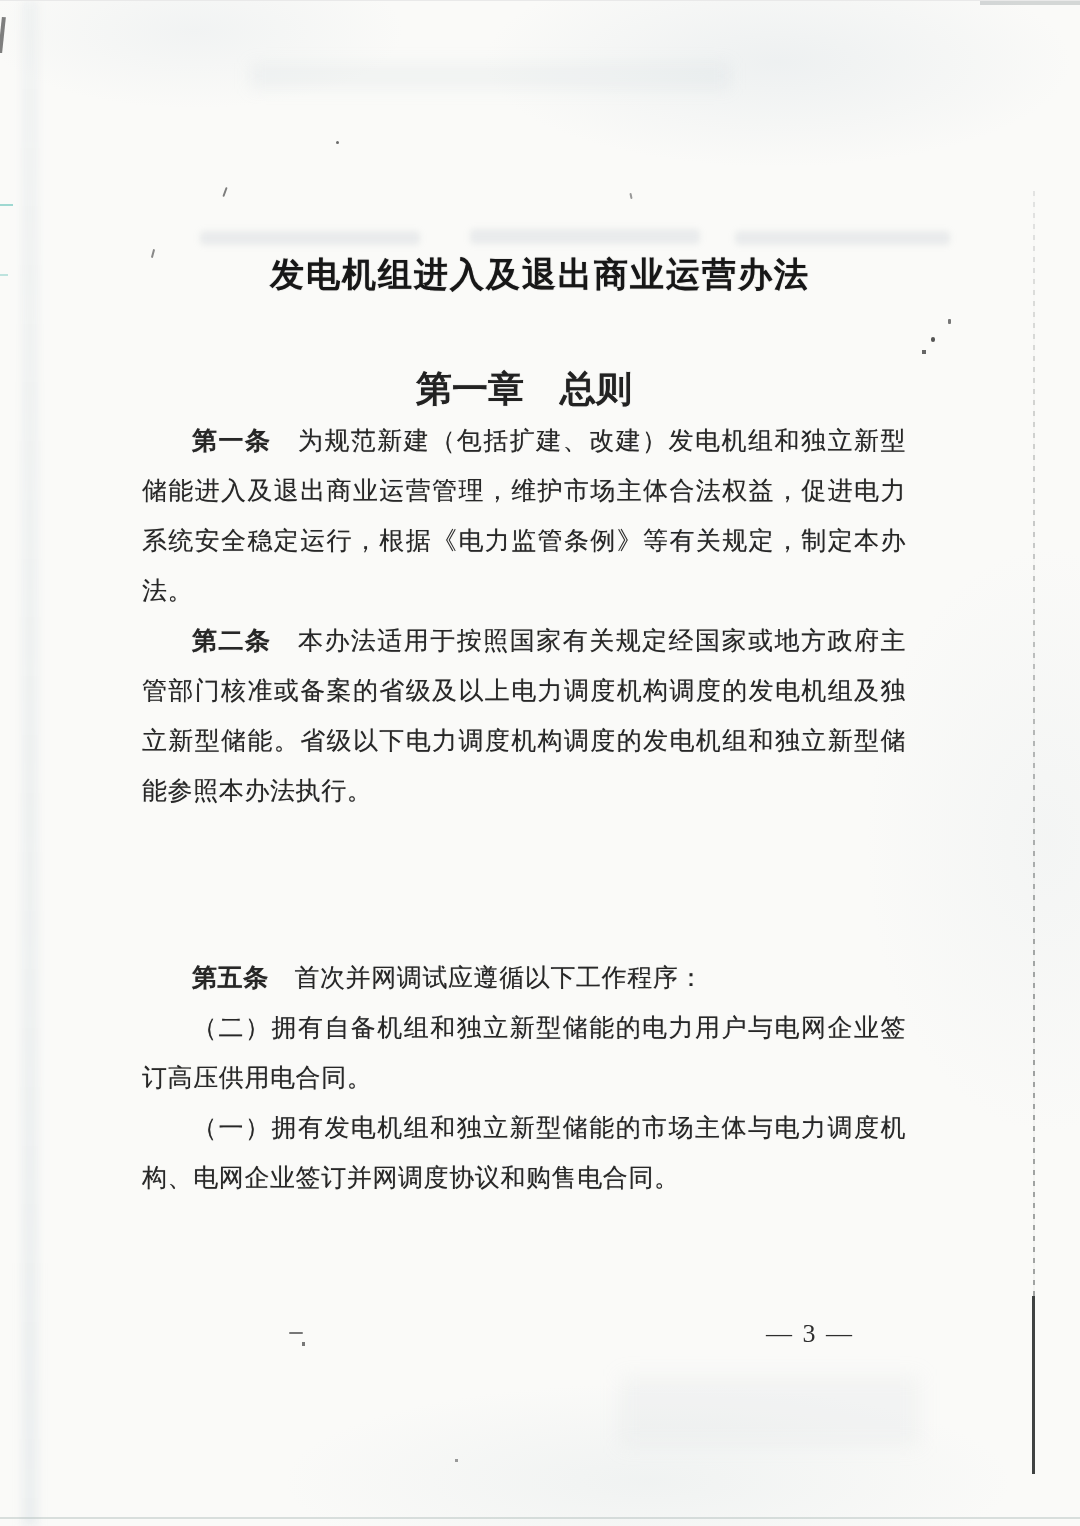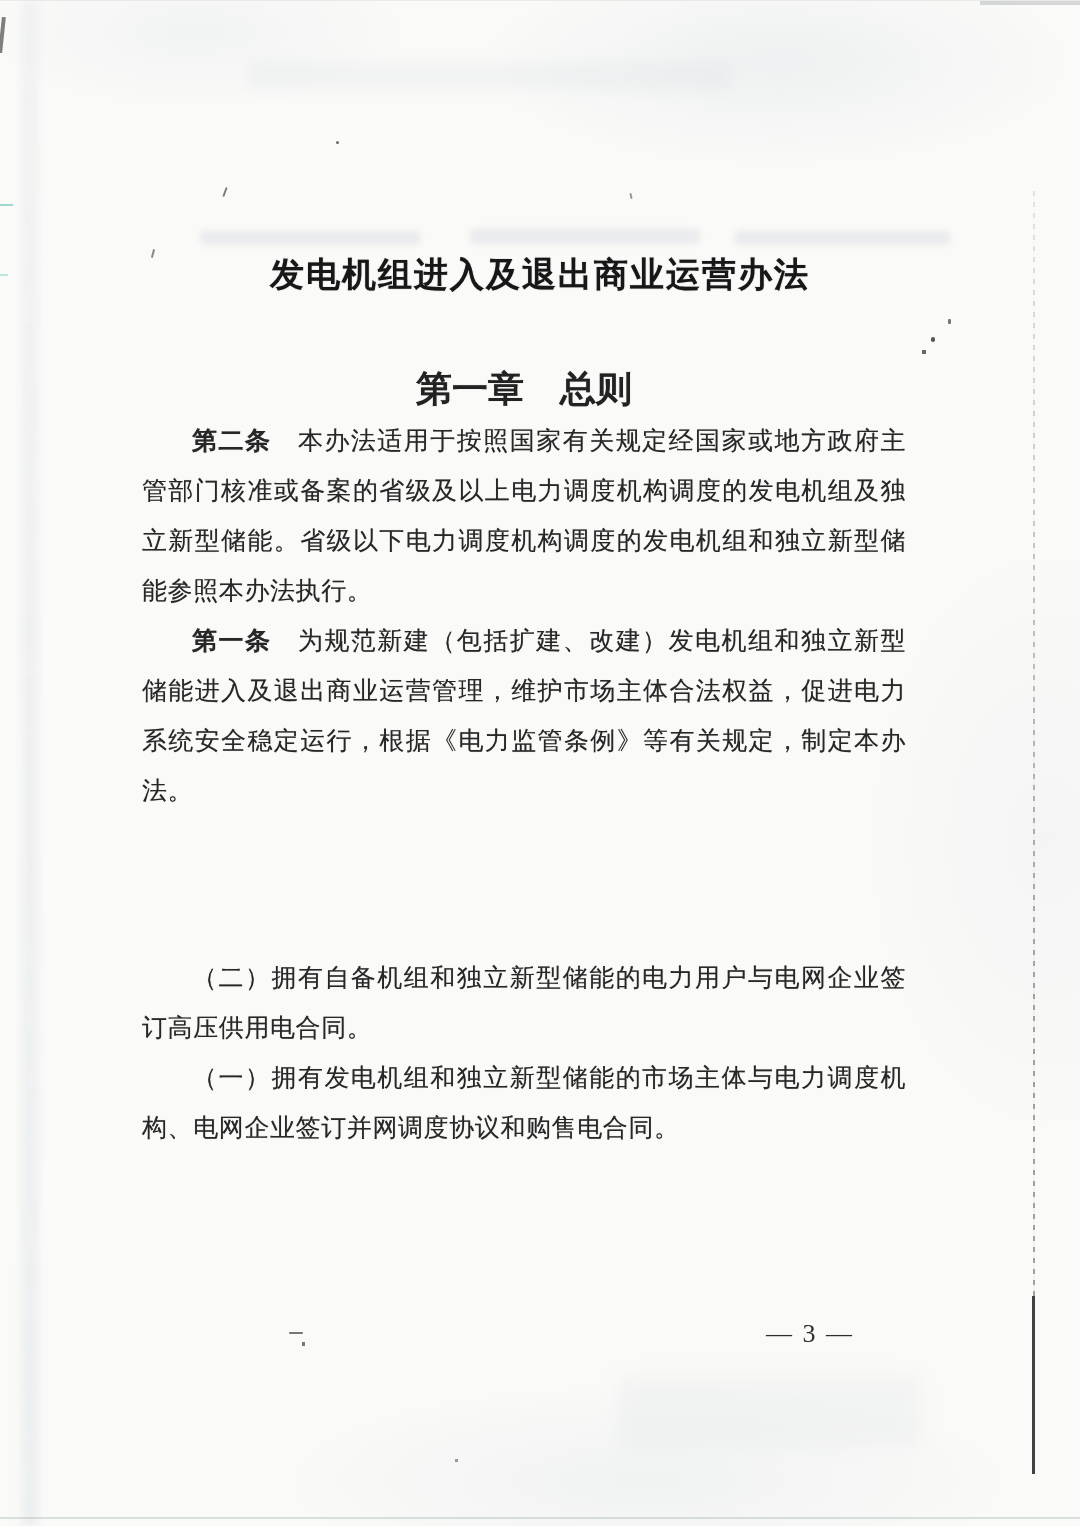--- a/index.html
+++ b/index.html
@@ -131,25 +131,26 @@
   <div class="artifact speck-7"></div>
   <div class="artifact speck-8"></div>
   <div class="artifact speck-9"></div>
   <div class="artifact speck-10"></div>
 
   <h1 class="doc-title">发电机组进入及退出商业运营办法</h1>
 
   <div class="chapter-heading ch1-heading">第一章　总则</div>
 
   <div class="body-block ch1-body">
+    <p><span class="lead">第一条</span><span>　为规范新建（包括扩建、改建）发电机组和独立新型储能进入及退出商业运营管理，维护市场主体合法权益，促进电力系统安全稳定运行，根据《电力监管条例》等有关规定，制定本办法。</span></p>
     <p><span class="lead">第二条</span><span>　本办法适用于按照国家有关规定经国家或地方政府主管部门核准或备案的省级及以上电力调度机构调度的发电机组及独立新型储能。省级以下电力调度机构调度的发电机组和独立新型储能参照本办法执行。</span></p>
-    <p><span class="lead">第一条</span><span>　为规范新建（包括扩建、改建）发电机组和独立新型储能进入及退出商业运营管理，维护市场主体合法权益，促进电力系统安全稳定运行，根据《电力监管条例》等有关规定，制定本办法。</span></p>
   </div>
 
 
   <div class="body-block ch2-body">
+    <p><span class="lead">第五条</span><span>　首次并网调试应遵循以下工作程序：</span></p>
     <p><span>（二）拥有自备机组和独立新型储能的电力用户与电网企业签订高压供用电合同。</span></p>
     <p><span>（一）拥有发电机组和独立新型储能的市场主体与电力调度机构、电网企业签订并网调度协议和购售电合同。</span></p>
   </div>
 
   <div class="page-number">— 3 —</div>
 
 </div>
 
 </body></html>

